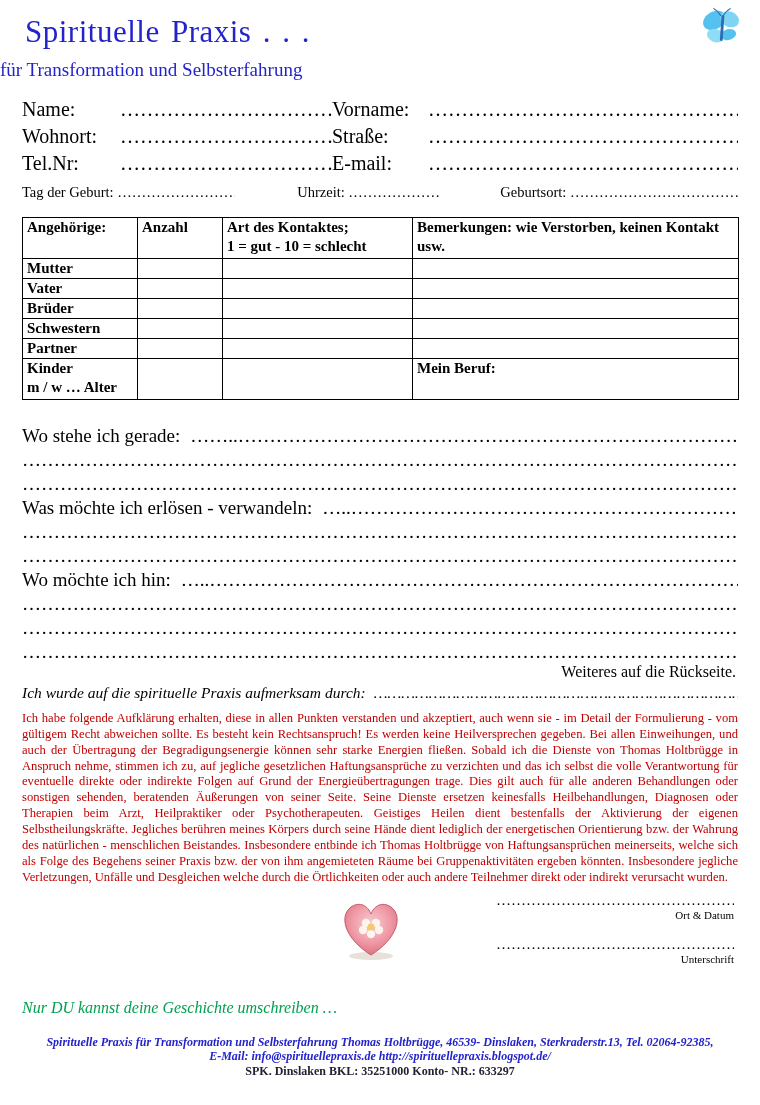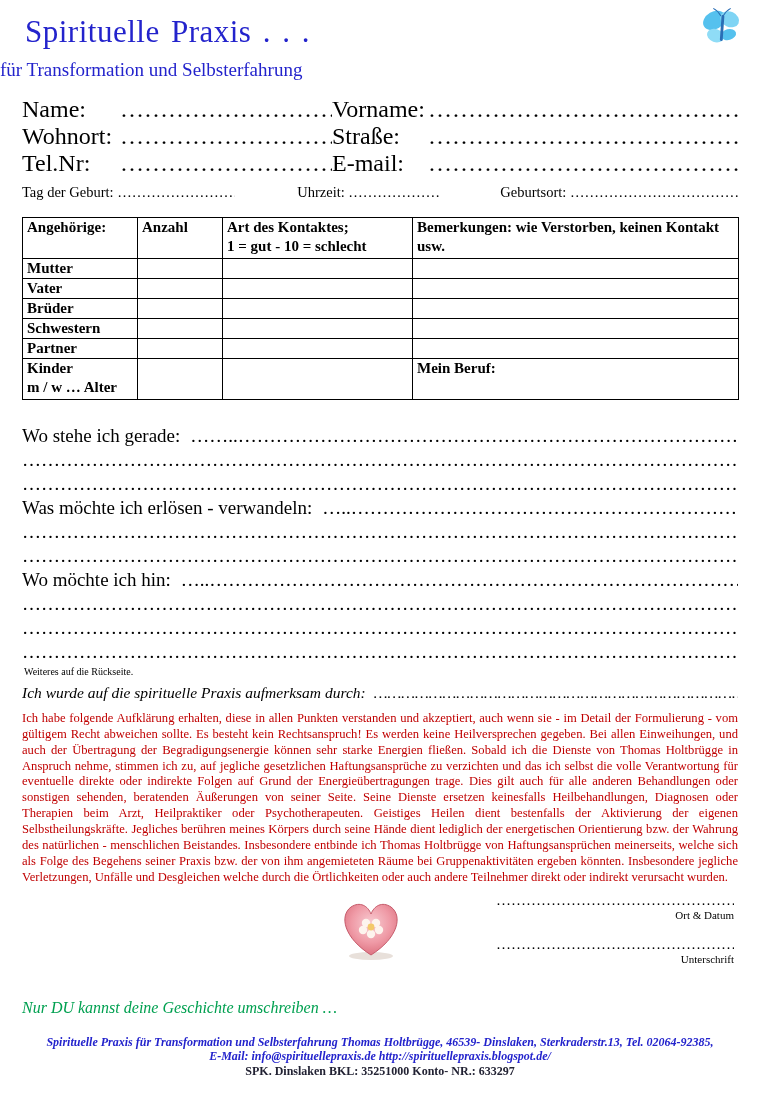--- a/index.html
+++ b/index.html
@@ -31,21 +31,21 @@
     text-align:left;
     font-size:19px;line-height:24px;
     color:var(--accent-blue);
   }
   .form-title{
     margin-top:12px;
     text-align:center;
     font-size:16px;font-weight:bold;font-style:italic;
   }
   .contact{margin:14px 22px 0;}
-  .crow{display:flex;align-items:flex-start;font-size:24px;line-height:27px;white-space:nowrap;overflow:hidden;}
+  .crow{display:flex;align-items:flex-start;font-size:20px;line-height:27px;white-space:nowrap;overflow:hidden;}
   .cl{flex:0 0 auto;}
   .cl.first{width:98px;}
   .cl.second{width:96px;}
   .cd{overflow:hidden;flex:0 0 auto;}
   .dleft{width:212px;}
   .dright{flex:1 1 auto;}
   .birth{display:flex;align-items:center;margin:4px 22px 0;font-size:14.5px;line-height:22px;white-space:nowrap;overflow:hidden;}
   .b-d1{width:118px;overflow:hidden;}
   .b-l2{margin-left:62px;}
   .b-d2{width:92px;overflow:hidden;}
@@ -67,21 +67,21 @@
   .trow td.lbl{font-weight:bold;}
   .krow td{height:41px;}
   .krow td.lbl{font-weight:bold;margin-left:33px;}
   .krow td.beruf{font-weight:bold;}
   .hdr td,.hdr th{height:41px;margin-left:44px;}
   .questions{margin:24px 22px 0;font-size:19px;line-height:24px;}
   .qline{display:flex;white-space:nowrap;overflow:hidden;}
   .qlabel{flex:0 0 auto;padding-right:10px;}
   .qdots{flex:1 1 auto;overflow:hidden;}
   .dotline{white-space:nowrap;overflow:hidden;}
-  .back-note{font-size:10px;line-height:12px;margin:2px 24px 0;}
+  .back-note{text-align:right;font-size:16px;line-height:12px;margin:2px 24px 0;}
   .aufm{display:flex;margin:4px 22px 0;font-size:15.5px;line-height:21px;font-style:italic;white-space:nowrap;overflow:hidden;}
   .aufm .qlabel{padding-right:8px;}
   .legal{
     margin:8px 22px 0;
     color:var(--legal-red);
     font-size:12.6px;line-height:1.26;
     text-align:justify;
   }
   .sig{position:relative;height:90px;margin-top:6px;}
   .heart{position:absolute;left:336px;top:6px;width:70px;height:66px;}

